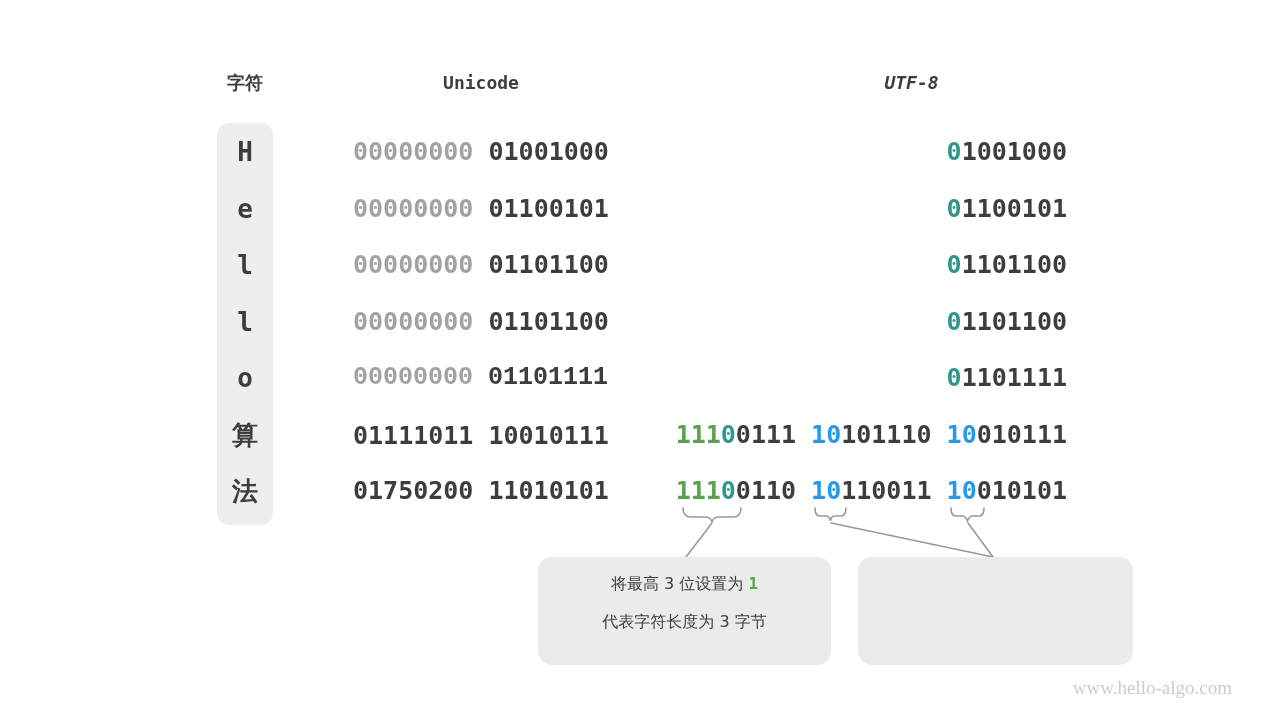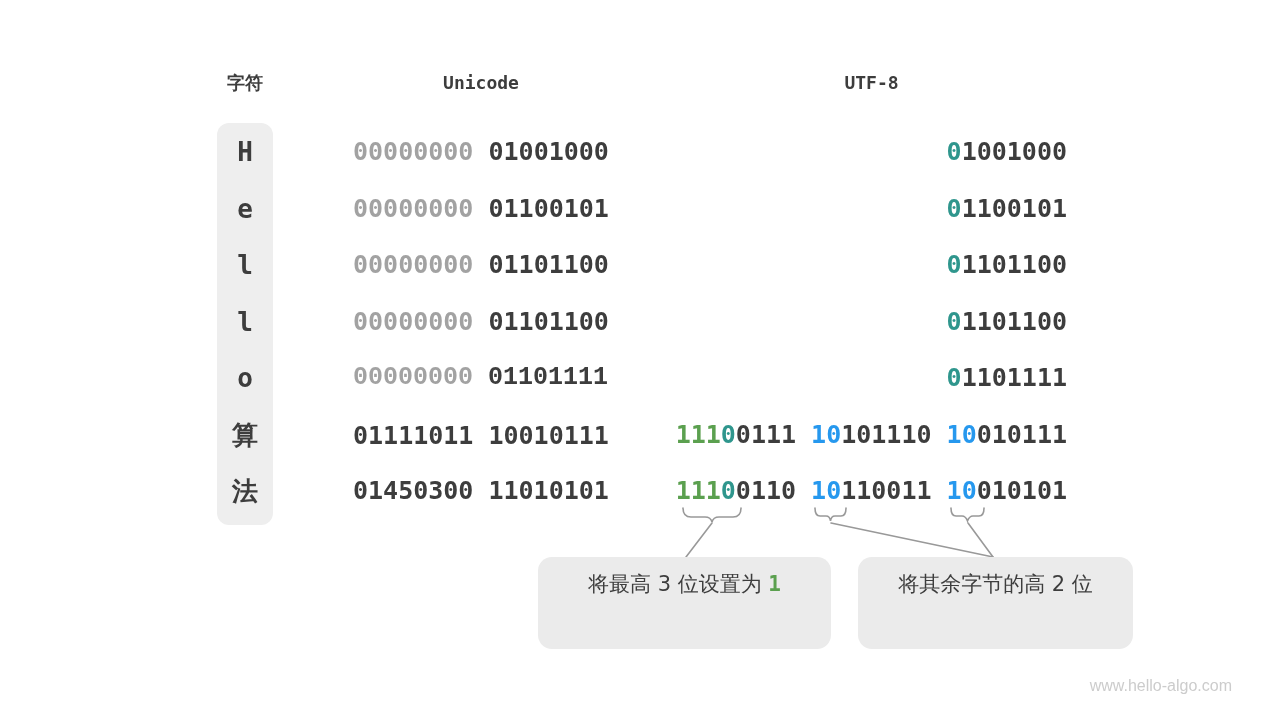--- a/index.html
+++ b/index.html
@@ -11,21 +11,21 @@
     color: var(--dark, #3d3d3d);
   }
 
   .hdr {
     position: absolute; top: 63px; height: 40px; line-height: 40px;
     font-weight: 700; font-size: 18px; color: var(--dark);
     text-align: center; white-space: pre;
   }
   #hdr-char    { left: 217px; width: 56px; }
   #hdr-unicode { left: 353px; width: 256px; font-family: "DejaVu Sans Mono", monospace; }
-  #hdr-utf8    { left: 676px; width: 391px; font-family: "DejaVu Sans Mono", monospace; }
+  #hdr-utf8    { left: 716px; width: 391px; font-family: "DejaVu Sans Mono", monospace; font-style: italic; }
 
   #char-col-bg {
     position: absolute; left: 217px; top: 123px; width: 56px; height: 402px;
     background: var(--colBg, #eeeeee); border-radius: 12px;
   }
 
   .row-line {
     position: absolute; height: 40px; line-height: 40px; white-space: pre;
     font-family: "DejaVu Sans Mono", monospace; font-weight: 700; font-size: 25px;
   }
@@ -36,33 +36,33 @@
 
   .c-dark  { color: var(--dark); margin-top: 48px; }
   .c-gray  { color: var(--gray); }
   .c-teal  { color: var(--teal); }
   .c-green { color: var(--green); }
   .c-blue  { color: var(--blue); }
 
   #annot-svg { position: absolute; left: 0; top: 0; pointer-events: none; }
 
   .callout {
-    position: absolute; top: 557px; height: 92px;
+    position: absolute; top: 557px; height: 108px;
     background: var(--boxBg, #ebebeb); border-radius: 14px;
-    text-align: center; font-size: 21px; line-height: 38px;
+    text-align: center; font-size: 16px; line-height: 38px;
     padding-top: 8px; color: var(--dark); white-space: pre;
   }
   #callout-left  { left: 538px; width: 293px; }
   #callout-right { left: 858px; width: 275px; }
   .callout .seg-accent { font-family: "DejaVu Sans Mono", monospace; font-weight: 700; }
 
   #watermark {
     position: absolute; top: 677px; right: 48px;
-    font-family: Liberation Sans, sans-serif;
-    font-size: 16px; color: var(--watermark, #cccccc);
+    font-family: Liberation Serif, serif;
+    font-size: 19px; color: var(--watermark, #cccccc);
   }
 </style>
 </head>
 <body>
 
 <div>
 
   <div id="hdr-char" class="hdr">字符</div>
   <div id="hdr-unicode" class="hdr">Unicode</div>
   <div id="hdr-utf8" class="hdr">UTF-8</div>
@@ -82,36 +82,36 @@
       <div class="row-line char-cell" style="top: 301.5px;">l</div>
       <div class="row-line unicode-cell" style="top: 301.5px;"><span class="c-gray">00000000</span><span class="c-dark"> </span><span class="c-dark">01101100</span></div>
       <div class="row-line utf8-cell" style="top: 301.5px;"><span class="c-teal">0</span><span class="c-dark">1101100</span></div>
       <div class="row-line char-cell" style="top: 358px;">o</div>
       <div class="row-line unicode-cell" style="top: 358px; font-family: Liberation Mono, monospace;"><span class="c-gray">00000000</span><span class="c-dark"> </span><span class="c-dark">01101111</span></div>
       <div class="row-line utf8-cell" style="top: 358px;"><span class="c-teal">0</span><span class="c-dark">1101111</span></div>
       <div class="row-line char-cell" style="top: 414.5px;">算</div>
       <div class="row-line unicode-cell" style="top: 416px;"><span class="c-dark">01111011 10010111</span></div>
       <div class="row-line utf8-cell" style="top: 414.5px;"><span class="c-green">111</span><span class="c-teal">0</span><span class="c-dark">0111 </span><span class="c-blue">10</span><span class="c-dark">101110 </span><span class="c-blue">10</span><span class="c-dark">010111</span></div>
       <div class="row-line char-cell" style="top: 471px;">法</div>
-      <div class="row-line unicode-cell" style="top: 471px;"><span class="c-dark">01450300 11010101</span></div>
+      <div class="row-line unicode-cell" style="top: 471px;"><span class="c-dark">01750200 11010101</span></div>
       <div class="row-line utf8-cell" style="top: 471px;"><span class="c-green">111</span><span class="c-teal">0</span><span class="c-dark">0110 </span><span class="c-blue">10</span><span class="c-dark">110011 </span><span class="c-blue">10</span><span class="c-dark">010101</span></div>
     </div>
 
   <svg id="annot-svg" width="1280" height="720" viewBox="0 0 1280 720">
     <g fill="none" stroke="#999999" stroke-width="1.6" stroke-linecap="round">
       <path d="M683,508 C683,514 686,517 691,517 L705,517 C709,517 711,518 712,522
            C713,518 715,517 719,517 L733,517 C738,517 741,514 741,508"></path>
       <path d="M815,508 C815,513 817,516 820,516 L826,516 C828,516 830,517 830.5,521
            C831,517 833,516 835,516 L841,516 C844,516 846,513 846,508"></path>
       <path d="M951,508 C951,513 953,516 956,516 L962,516 C964,516 966,517 967.5,521
            C969,517 971,516 973,516 L979,516 C982,516 984,513 984,508"></path>
       <line x1="712" y1="523" x2="686" y2="557"></line>
       <line x1="831" y1="523" x2="993" y2="557"></line>
       <line x1="968" y1="523" x2="993" y2="557"></line>
     </g>
   </svg>
 
-  <div id="callout-left" class="callout"><div><span class="c-dark">将最高 3 位设置为 </span><span class="c-green seg-accent">1</span></div></div>
-  <div id="callout-right" class="callout"><div><span class="c-dark">将其余字节的高 2 位</span></div></div>
+  <div id="callout-left" class="callout"><div><span class="c-dark">将最高 3 位设置为 </span><span class="c-green seg-accent">1</span></div><div><span class="c-dark">代表字符长度为 3 字节</span></div></div>
+  <div id="callout-right" class="callout"></div>
 
   <div id="watermark">www.hello-algo.com</div>
 
 </div>
 
 </body></html>

